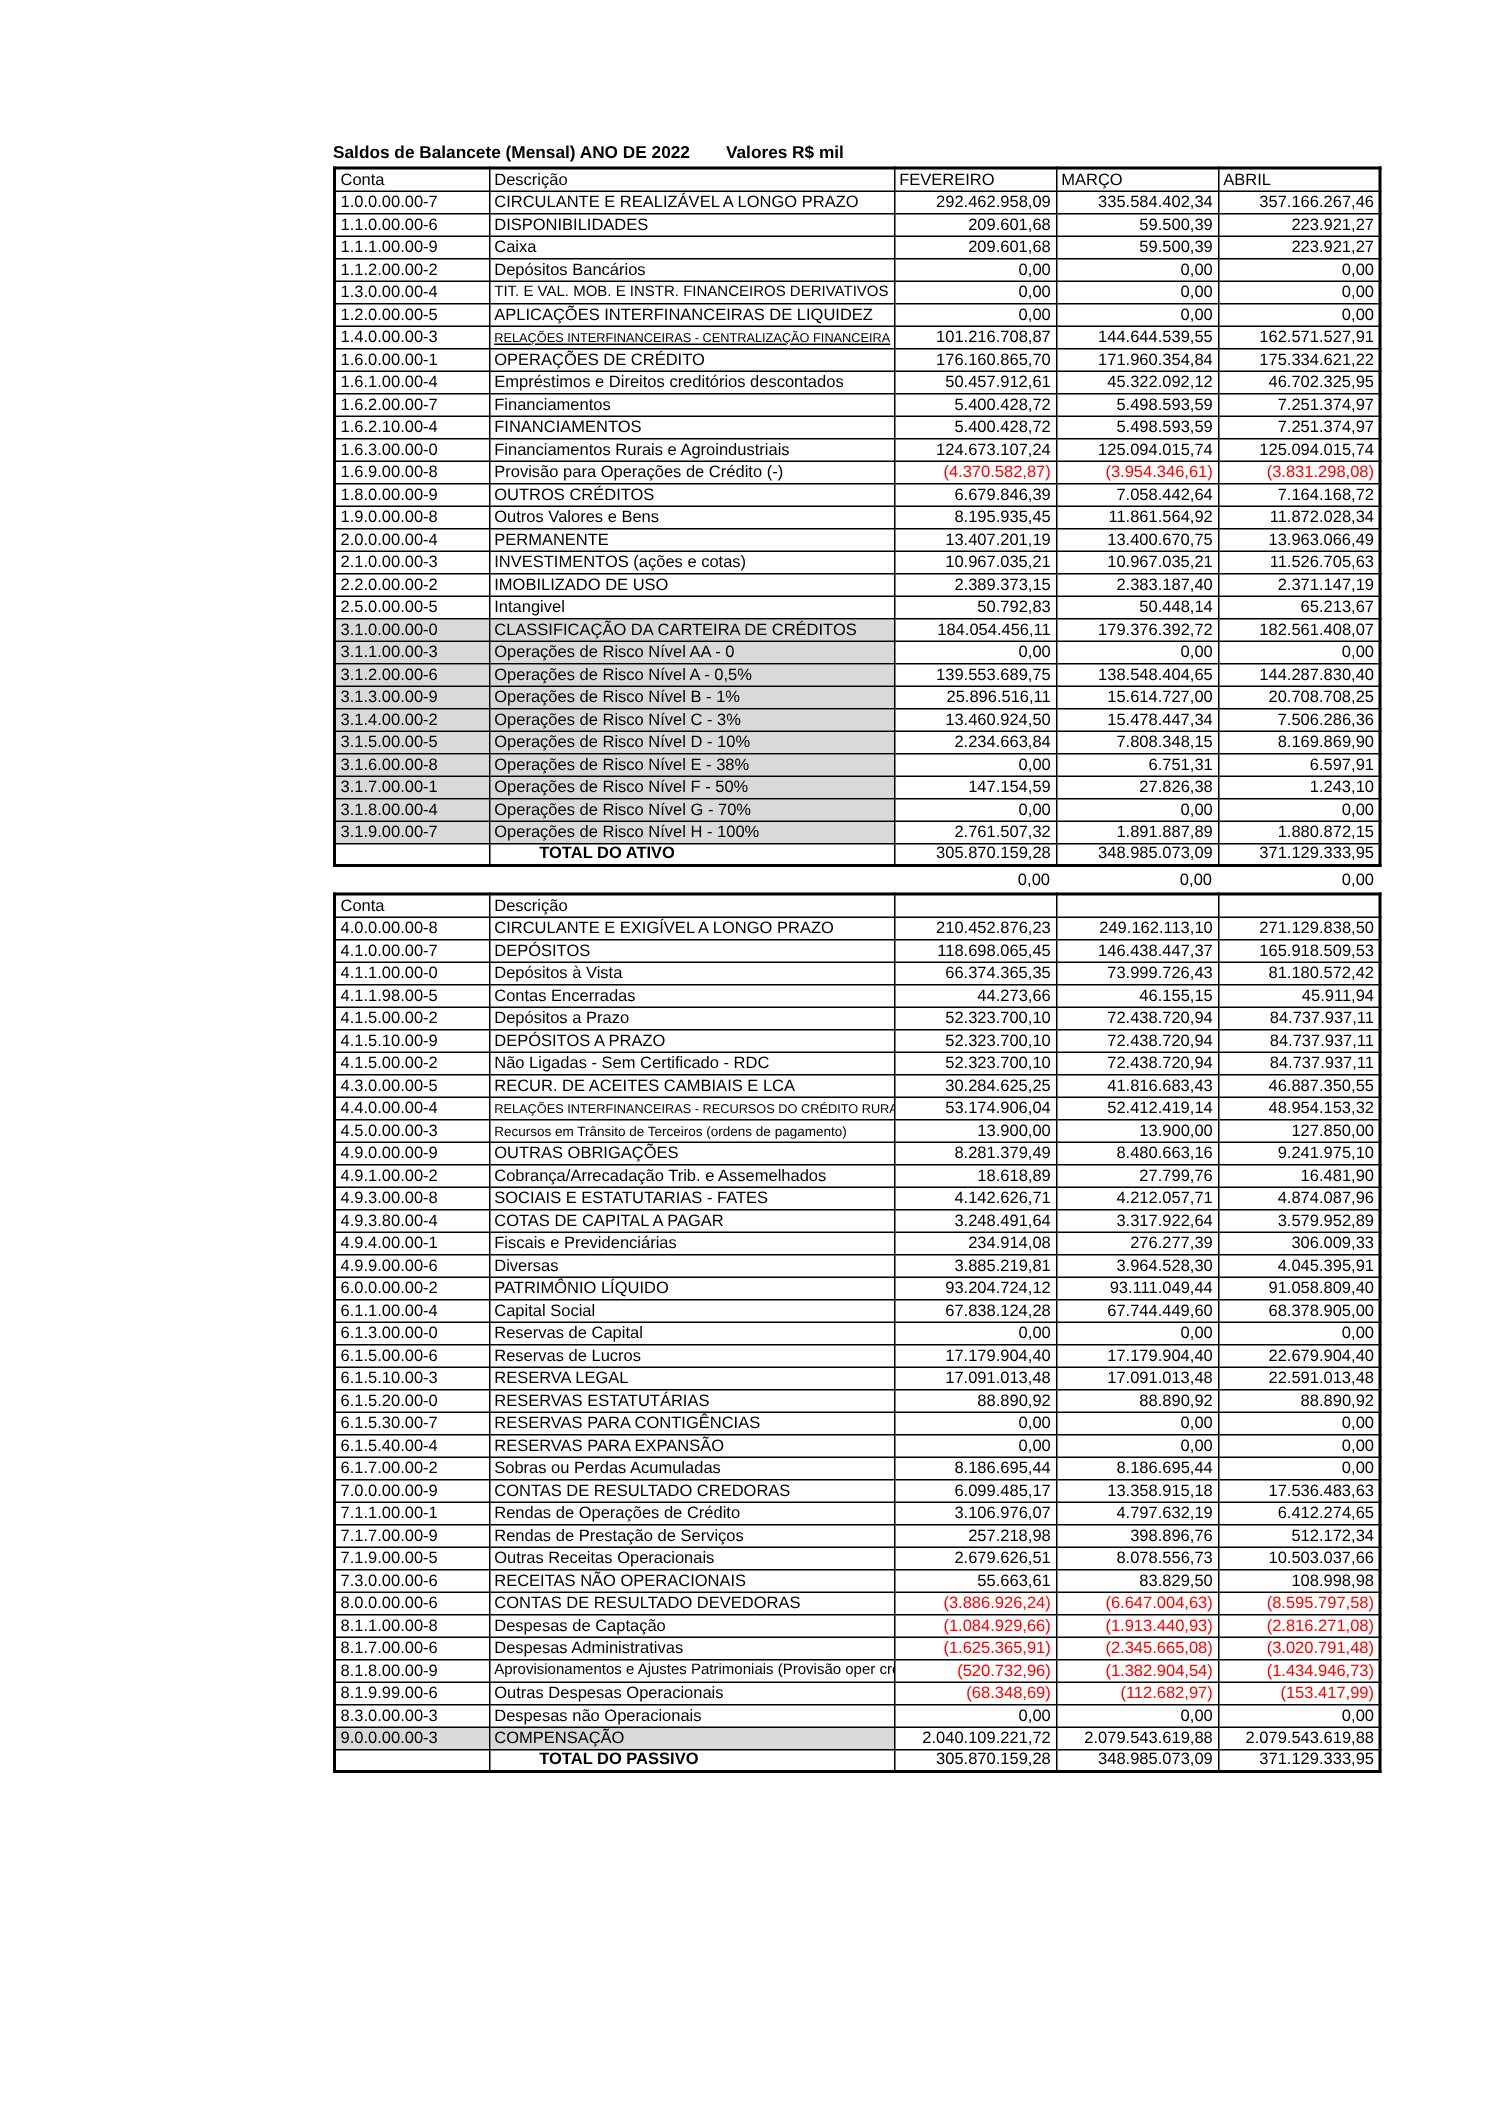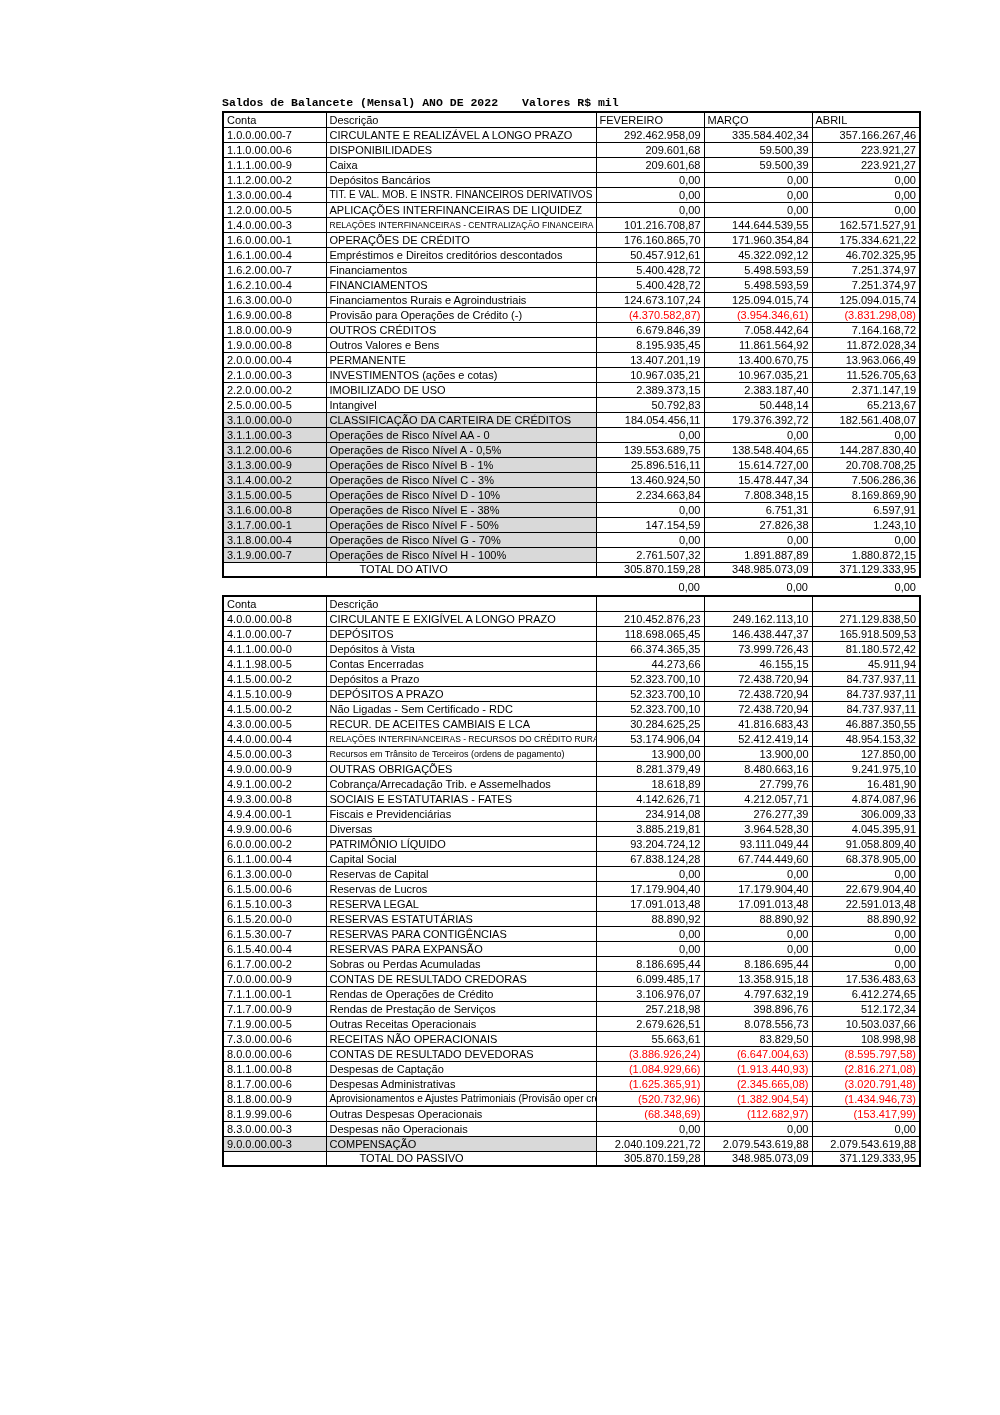--- a/index.html
+++ b/index.html
@@ -12,21 +12,21 @@
   body{
     width:1000px; height:1415px;
     position:relative;
     font-family:"Liberation Sans", sans-serif;
     color:#000;
   }
   .sheet{ position:absolute; left:222px; top:96px; width:698px; }
   .title-row{
     display:flex; align-items:baseline;
     font-size:11.5px; font-weight:bold;
-    height:14px; margin-bottom:1px; white-space:nowrap;font-family:Liberation Mono, monospace;
+    height:14px; margin-bottom:1px; white-space:nowrap;
   }
   .title-row .values-label{ margin-left:24px; }
   table{
     border-collapse:collapse;
     table-layout:fixed;
     width:697px;
   }
   table.bordered{ border:2px solid var(--bd); }
   col.c-conta{ width:103px; }
   col.c-desc{ width:270px; }
@@ -36,21 +36,21 @@
     font-size:11px; font-weight:normal;
     height:15px; line-height:12px;
     padding:0 3px;
     overflow:hidden; white-space:nowrap;
     text-align:left; vertical-align:middle;
   }
   thead th{ font-weight:normal; }
   td.num{ text-align:right; }
   td.neg{ color:var(--neg); }
   td.shaded{ background:var(--shade); }
-  td.b{ font-weight:normal;padding-left:33px; }
+  td.b{ font-weight:bold;padding-left:33px; }
   .gap-row{
     display:flex;
     margin-left:373px;
     height:17px; align-items:center;
     font-size:11px;
   }
   .gap-row span{
     display:inline-block; width:108px;
     text-align:right; padding-right:3px;
   }
@@ -120,21 +120,21 @@
   </tr>
         <tr>
     <td>1.2.0.00.00-5</td>
     <td>APLICAÇÕES INTERFINANCEIRAS DE LIQUIDEZ</td>
     <td class="num">0,00</td>
     <td class="num">0,00</td>
     <td class="num">0,00</td>
   </tr>
         <tr>
     <td>1.4.0.00.00-3</td>
-    <td style="font-size: 8.5px;">RELAÇÕES INTERFINANCEIRAS - CENTRALIZAÇÃO FINANCEIRA</td>
+    <td style="font-size: 8.5px; text-decoration: underline;">RELAÇÕES INTERFINANCEIRAS - CENTRALIZAÇÃO FINANCEIRA</td>
     <td class="num">101.216.708,87</td>
     <td class="num">144.644.539,55</td>
     <td class="num">162.571.527,91</td>
   </tr>
         <tr>
     <td>1.6.0.00.00-1</td>
     <td>OPERAÇÕES DE CRÉDITO</td>
     <td class="num">176.160.865,70</td>
     <td class="num">171.960.354,84</td>
     <td class="num">175.334.621,22</td>
@@ -405,20 +405,27 @@
     <td class="num">16.481,90</td>
   </tr>
         <tr>
     <td>4.9.3.00.00-8</td>
     <td>SOCIAIS E ESTATUTARIAS - FATES</td>
     <td class="num">4.142.626,71</td>
     <td class="num">4.212.057,71</td>
     <td class="num">4.874.087,96</td>
   </tr>
         <tr>
+    <td>4.9.3.80.00-4</td>
+    <td>COTAS DE CAPITAL A PAGAR</td>
+    <td class="num">3.248.491,64</td>
+    <td class="num">3.317.922,64</td>
+    <td class="num">3.579.952,89</td>
+  </tr>
+        <tr>
     <td>4.9.4.00.00-1</td>
     <td>Fiscais e Previdenciárias</td>
     <td class="num">234.914,08</td>
     <td class="num">276.277,39</td>
     <td class="num">306.009,33</td>
   </tr>
         <tr>
     <td>4.9.9.00.00-6</td>
     <td>Diversas</td>
     <td class="num">3.885.219,81</td>

